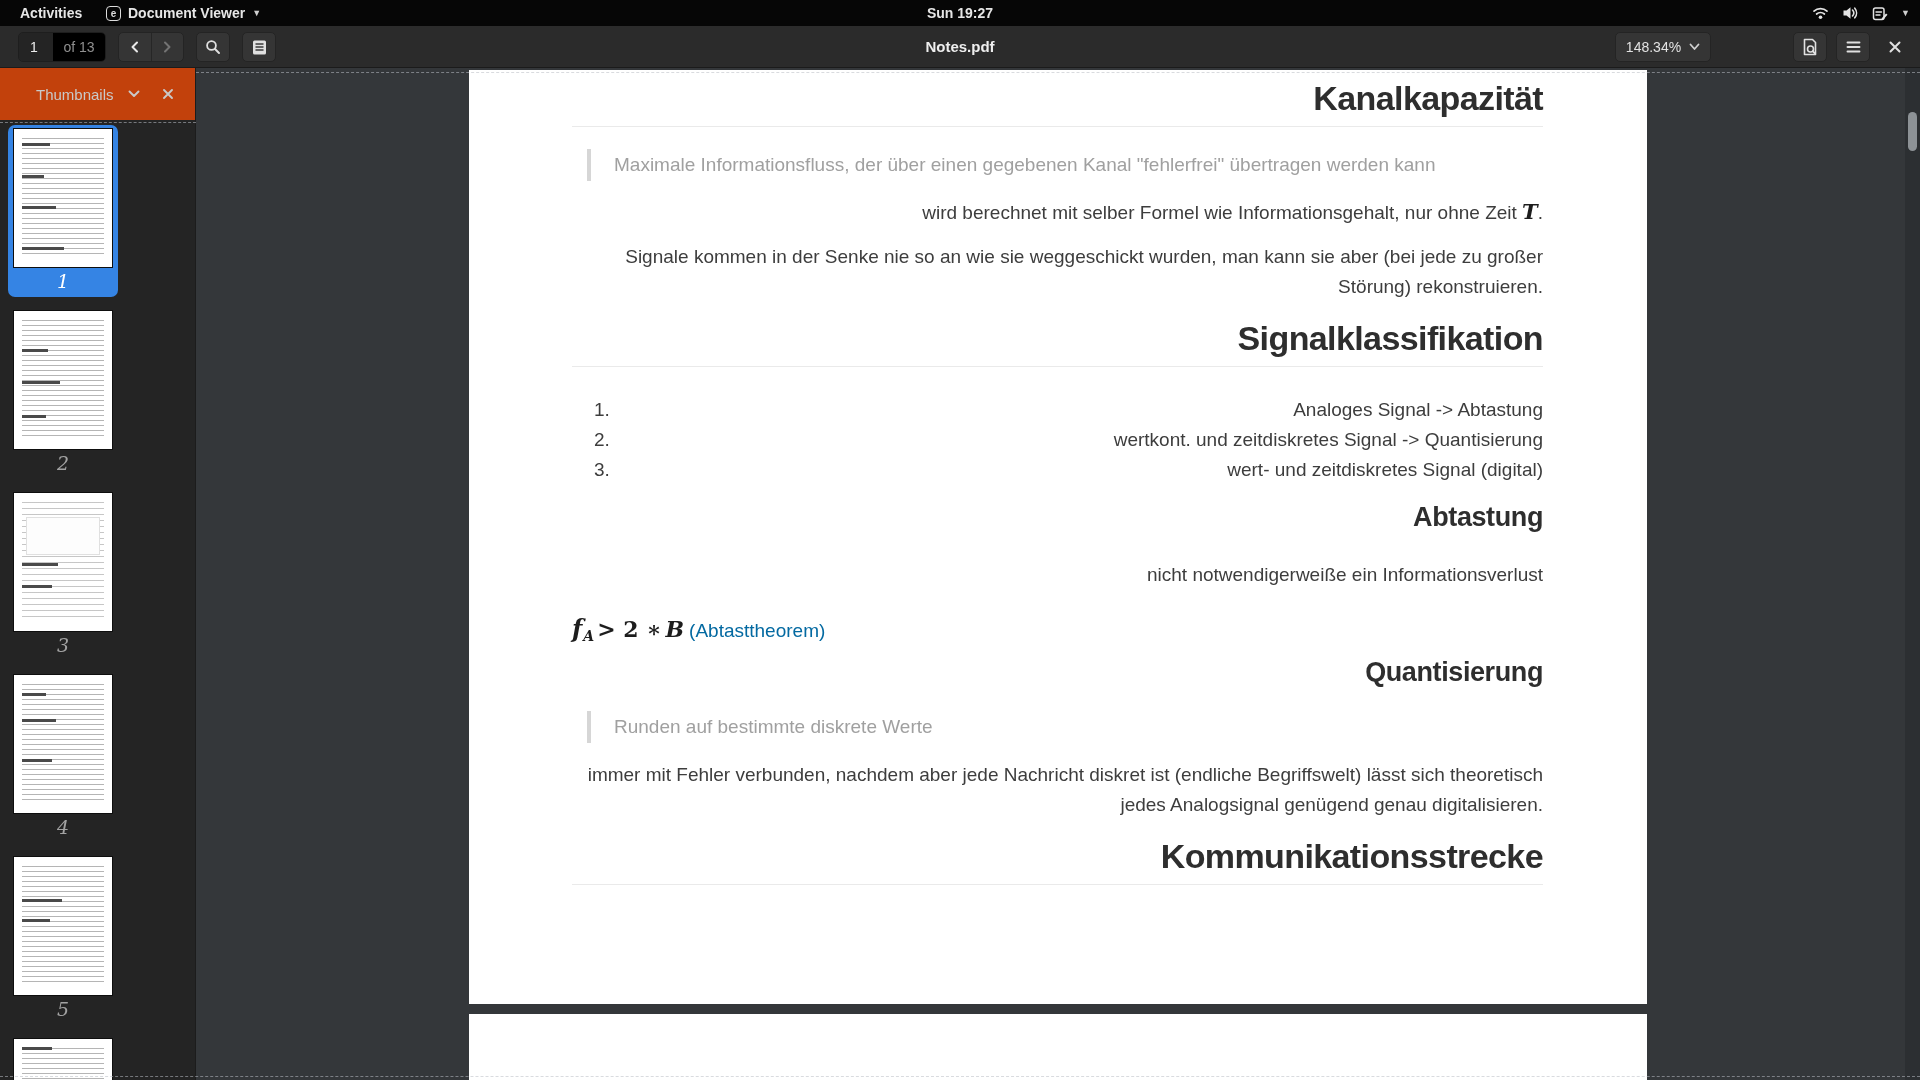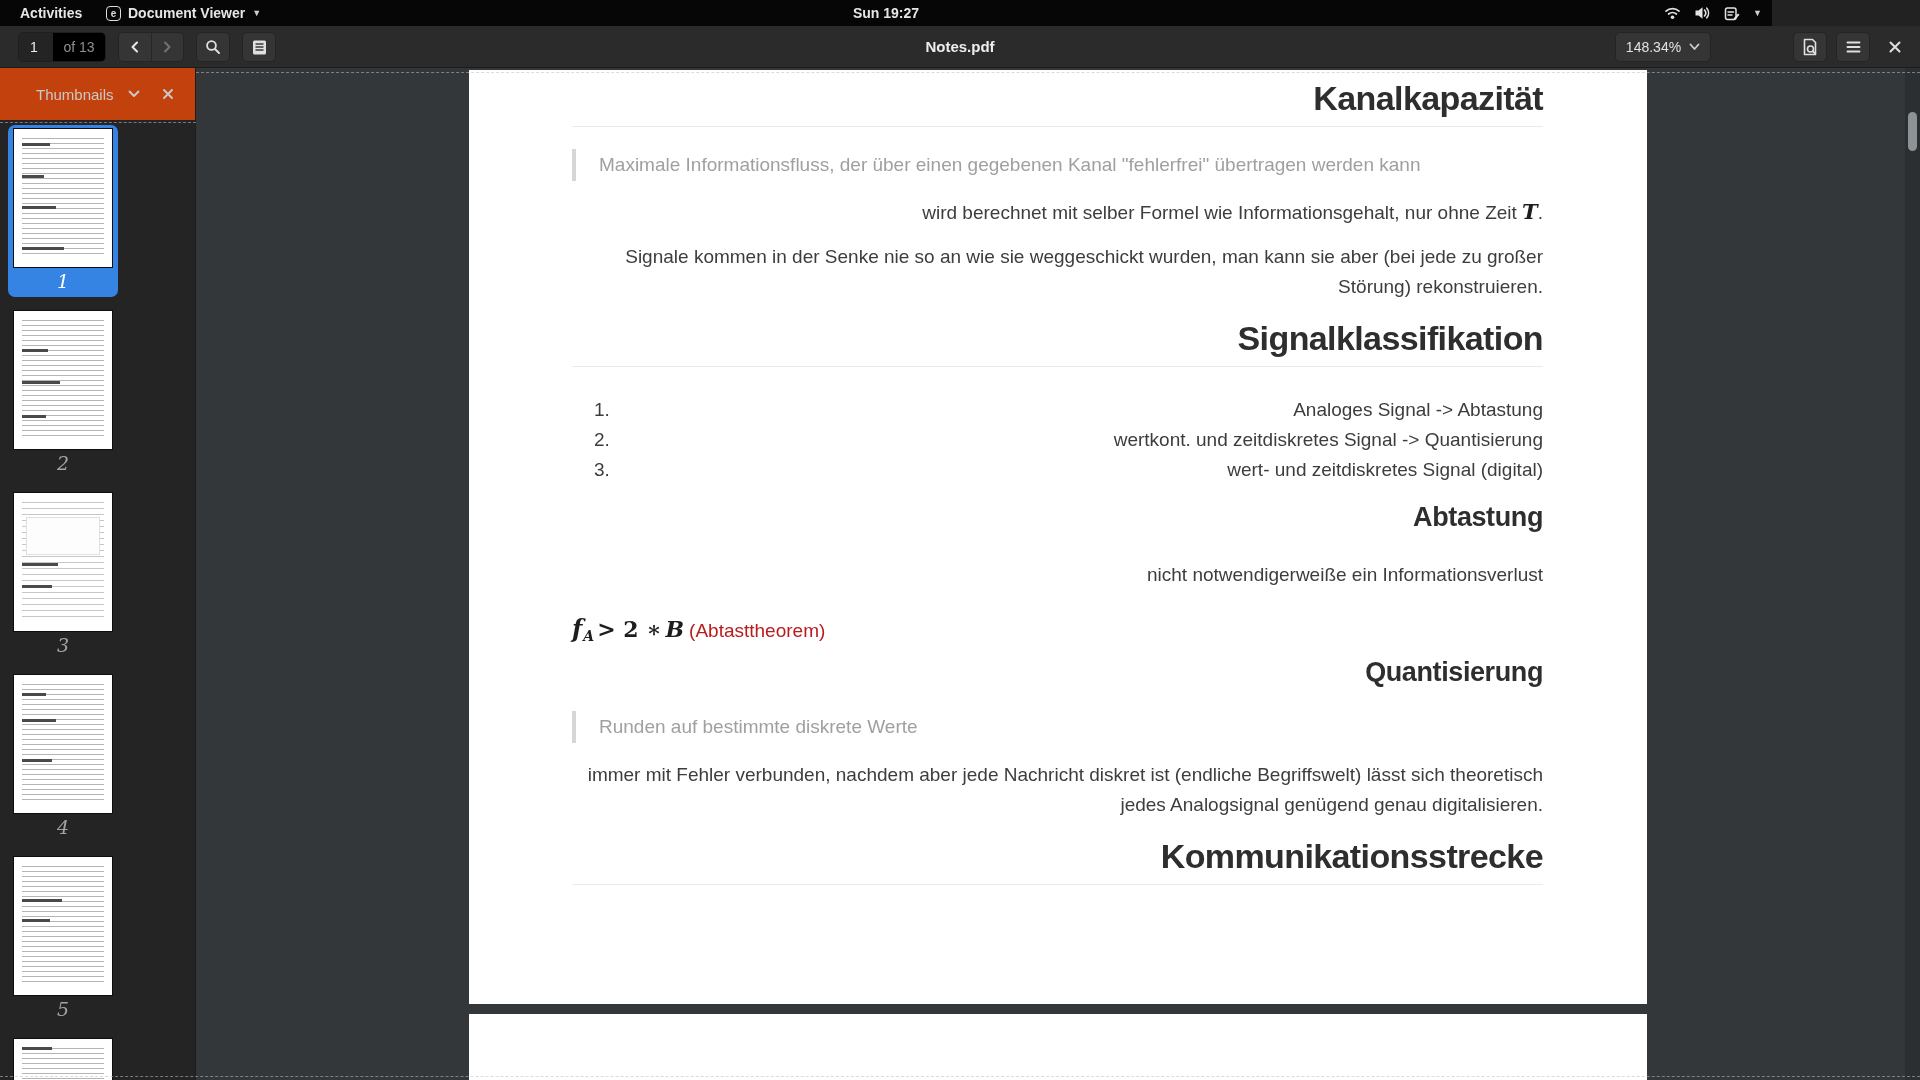--- a/index.html
+++ b/index.html
@@ -1,21 +1,21 @@
 <!DOCTYPE html>
 <html><head>
 <meta charset="utf-8">
 <style>
   * { margin:0; padding:0; box-sizing:border-box; }
   html,body { width:1920px; height:1080px; overflow:hidden; background:#222;
               font-family:"Liberation Sans", sans-serif; }
   #window { position:absolute; inset:0; width:1920px; height:1080px; }
 
   
-  .topbar { position:absolute; left:0; top:0; width:1772px; height:26px; background:#060606;
+  .topbar { position:absolute; left:0; top:0; width:1920px; height:26px; background:#060606;
             color:#e6e6e6; font-size:14px; font-weight:600; }
   .topbar .activities { position:absolute; left:12px; top:0; height:26px; line-height:26px; padding:0 8px; }
   .appmenu { position:absolute; left:100px; top:0; height:26px; display:flex; align-items:center; gap:7px; padding:0 6px; }
   .app-ico { width:15px; height:15px; border:1.5px solid #dcdcdc; border-radius:4px; display:flex;
              align-items:center; justify-content:center; font-size:10px; font-weight:700; color:#dcdcdc; }
   .caret { font-size:9px; color:#cfcfcf; }
   .clock { position:absolute; left:0; right:0; top:0; height:26px; line-height:26px; text-align:center; }
   .sysicons { position:absolute; right:10px; top:0; height:26px; display:flex; align-items:center; gap:13px; }
   .sysicons svg { display:block; }
 
@@ -78,33 +78,33 @@
 
   
   .page1 h1 { font-size:34px; line-height:40px; font-weight:700; color:#2e2e2e; letter-spacing:-0.6px;
               padding-bottom:8px; border-bottom:1px solid #eaeaea; }
   .h1-2 { margin-top:16px; }
   .h1-3 { margin-top:16px; }
   .page1 h2 { font-size:27px; line-height:34px; font-weight:700; color:#2e2e2e; letter-spacing:-0.4px; }
   .h2-1 { margin-top:15px; } .h2-2 { margin-top:16px; }
   .para { font-size:19px; line-height:30px; color:#3d3d3d; }
   .p1 { margin-top:16px; } .p2 { margin-top:14px; } .p3 { margin-top:26px; } .p4 { margin-top:17px; }
-  .bquote { display:flex; margin-top:22px; }
+  .bquote { display:flex; margin-top:22px;margin-left:15px; }
   .bq2 { margin-top:22px; }
   .bquote .bar { width:4px; background:#d6d6d6; margin-right:23px; flex:none; }
   .bquote .qtext { font-size:19px; line-height:32px; color:#a0a0a0; }
   .mathT { font-family:"DejaVu Serif", serif; font-style:italic; font-weight:700; font-size:21px; color:#1d1d1d; }
   ol.siglist { margin-top:28px; padding-left:43px; }
   ol.siglist li { font-size:19px; line-height:30px; color:#3d3d3d; }
   .formula { margin-top:15px; height:34px; display:flex; align-items:baseline; }
   .fm { font-family:"DejaVu Serif", serif; font-weight:700; color:#1d1d1d; }
   .f-it { font-style:italic; font-size:24px; }
   .f-sub { font-size:14px; font-style:italic; position:relative; top:4px; margin:0 3px 0 1px; }
   .f-mid { font-size:22px; margin-right:4px; }
-  .f-note { font-size:19px; color:#b91c1c; margin-left:5px;margin-top:15px; }
+  .f-note { font-size:19px; color:#0369a1; margin-left:5px;margin-top:15px; }
 </style>
 </head>
 <body>
 
 <div id="window">
 
   <div class="topbar">
     <div class="activities">Activities</div>
     <div class="appmenu">
       <span class="app-ico">e</span>

